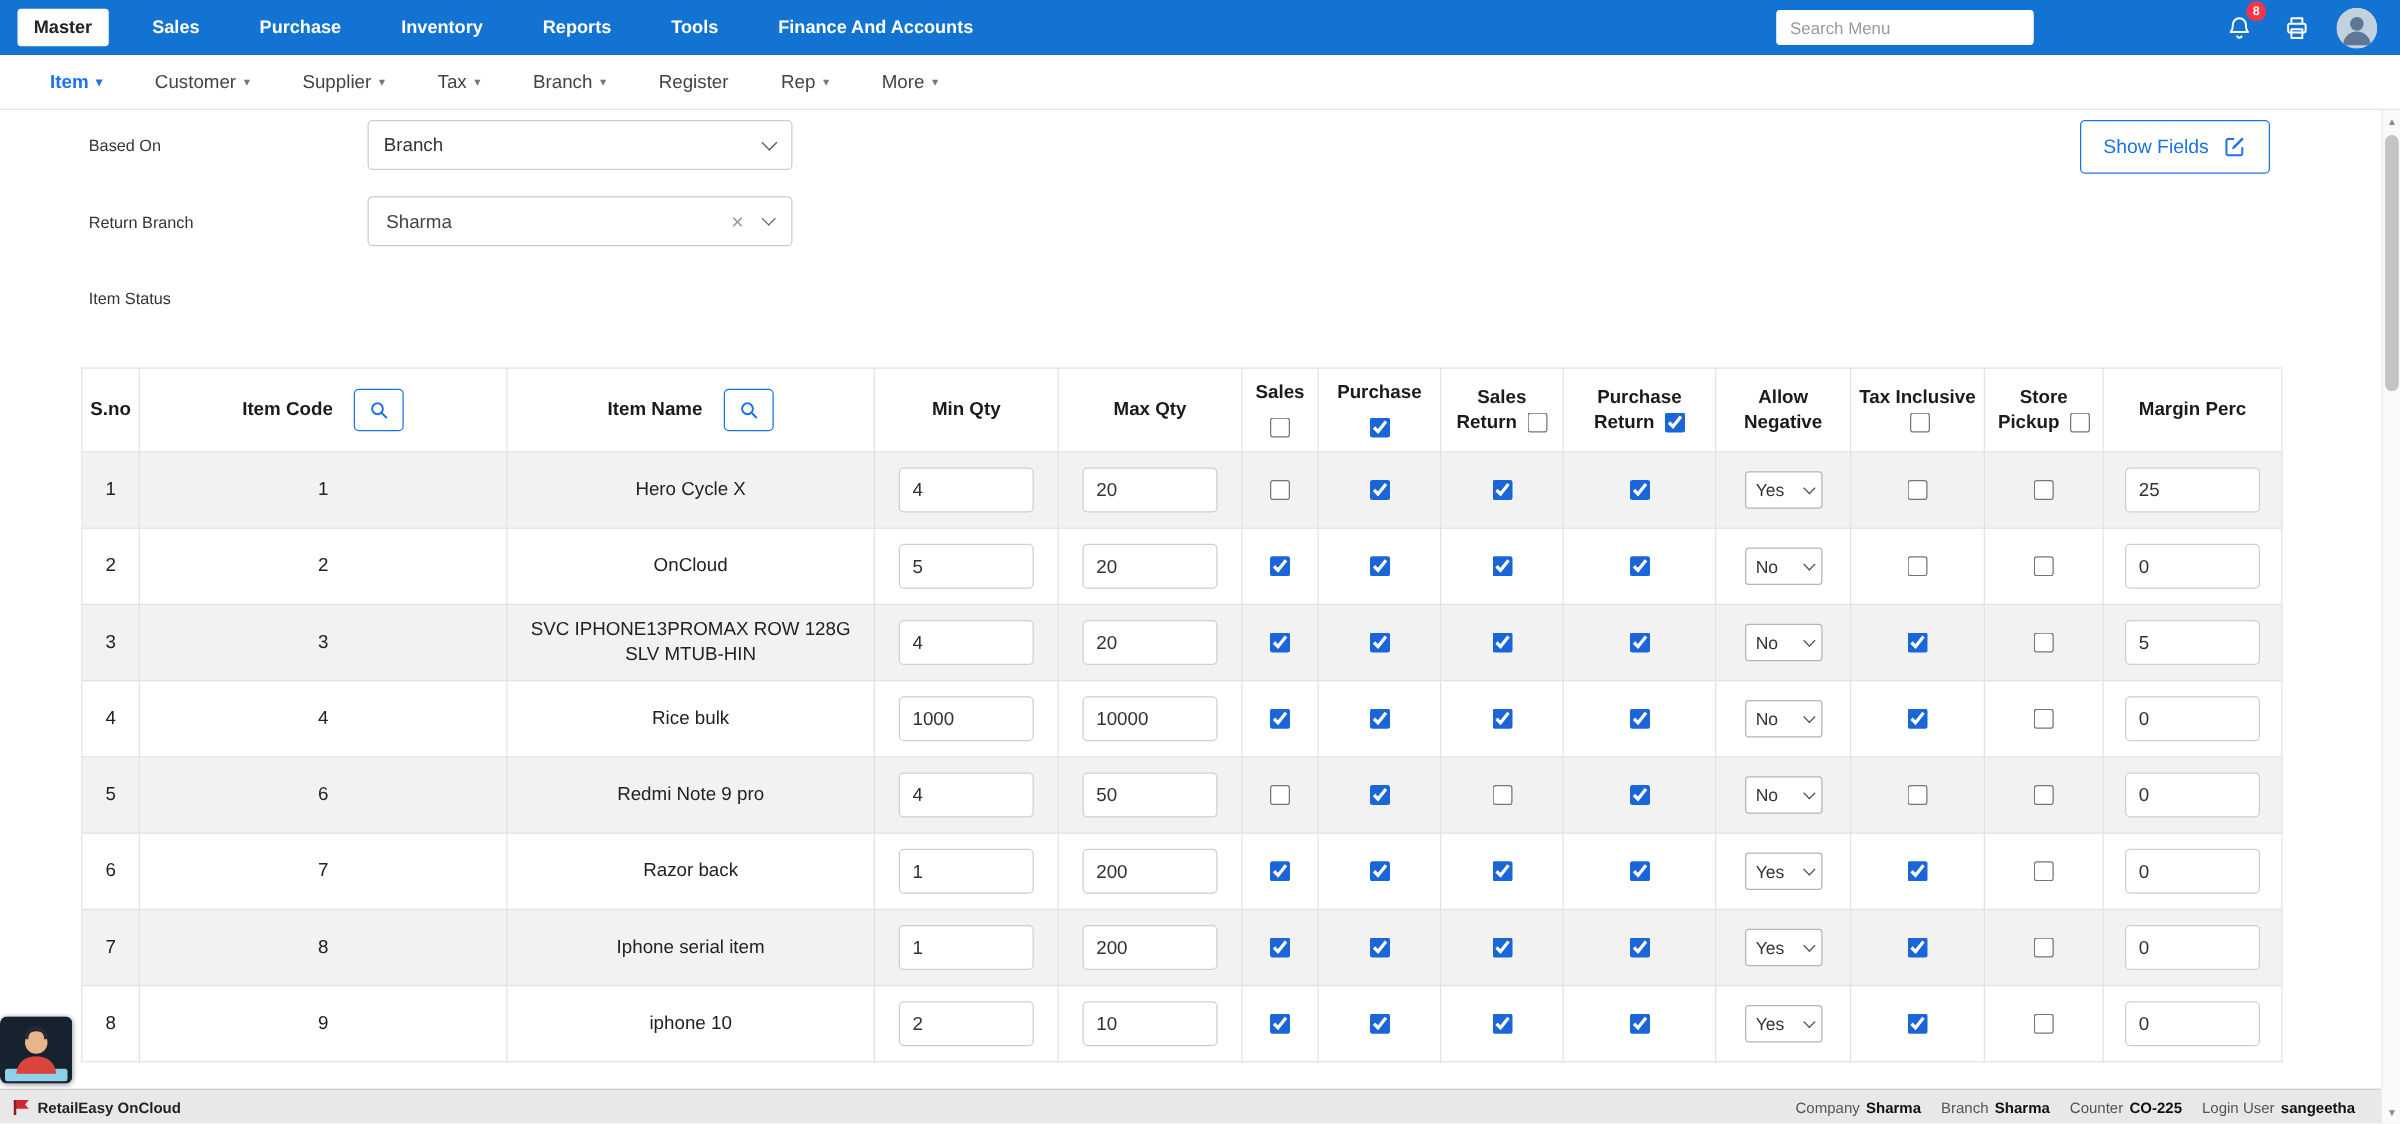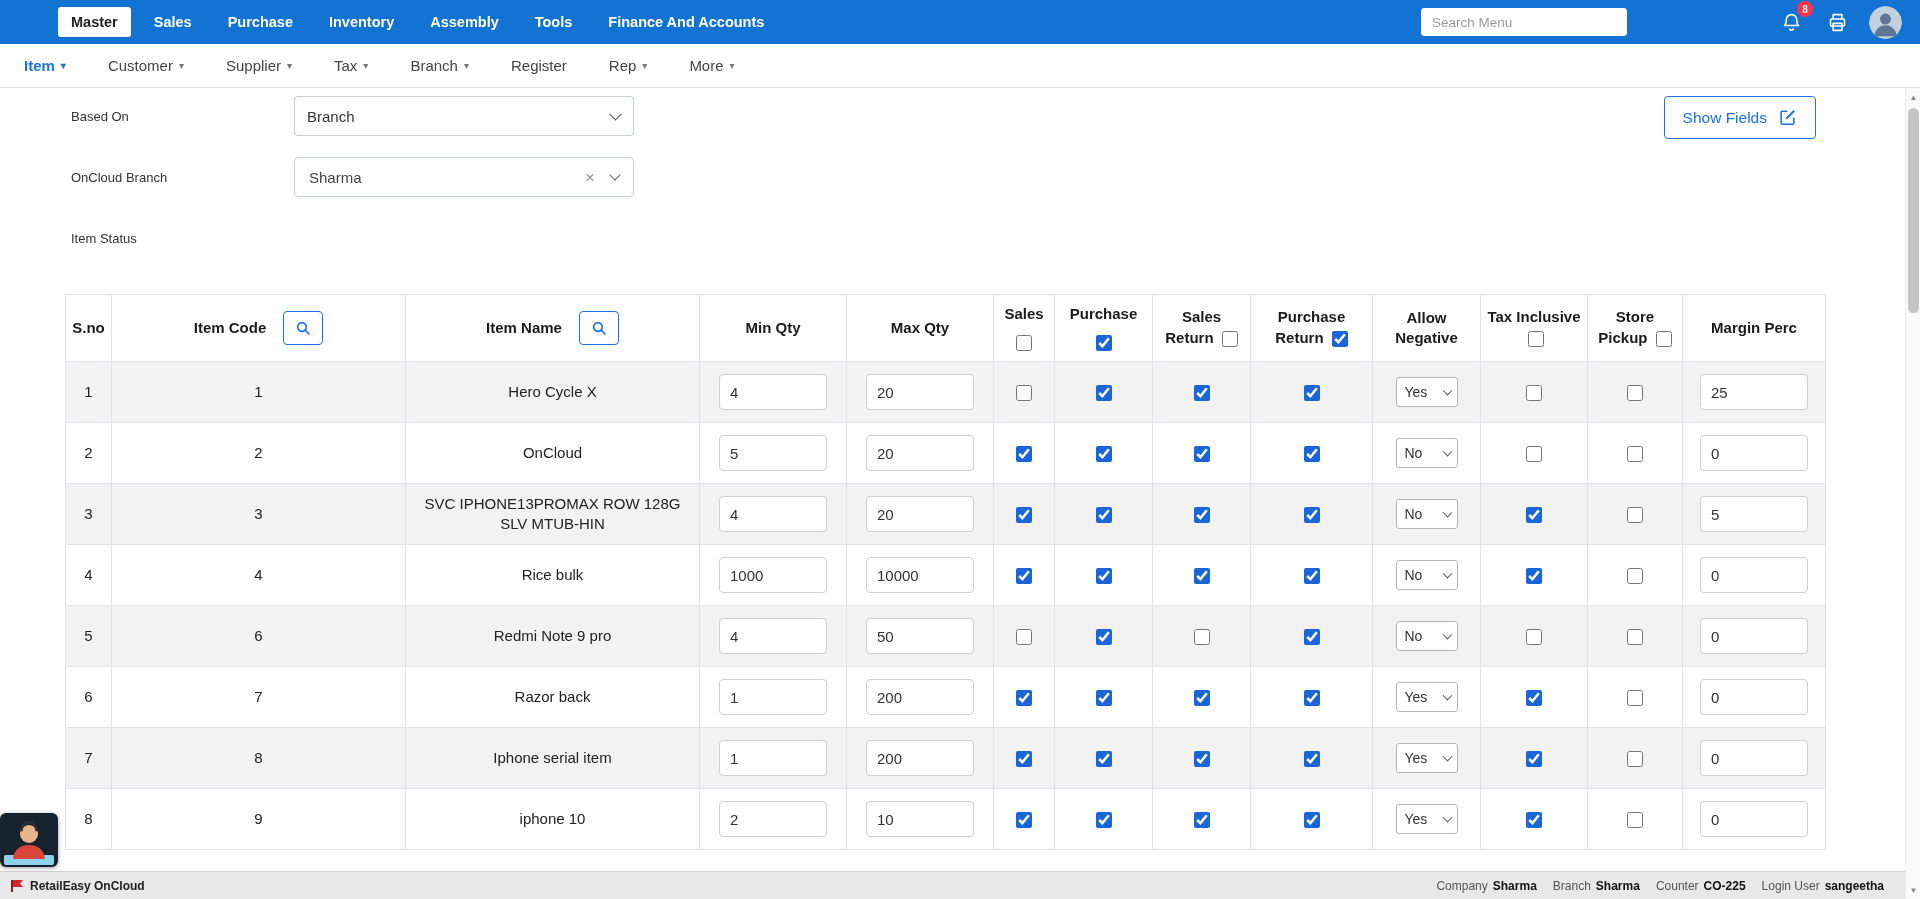--- a/index.html
+++ b/index.html
@@ -2,34 +2,34 @@
 <html><head>
 <meta charset="utf-8">
 <style>
   * { margin:0; padding:0; box-sizing:border-box; }
   html,body { width:1920px; height:899px; overflow:hidden; }
   body { font-family:"Liberation Sans", sans-serif; background:#fff; }
   .app { position:relative; width:1920px; height:899px; overflow:hidden; background:#fff; }
 
   
   .topnav { position:absolute; top:0; left:0; right:0; height:44px; background:#1273d2; display:flex; align-items:center; padding:0 14px; z-index:30; }
-  .tn-menu { display:flex; align-items:flex-start; gap:10px;margin-left:44px; }
+  .tn-menu { display:flex; align-items:flex-start; gap:22px; }
   .tn-item { color:#fff; font-size:14.5px; font-weight:700; padding:7px 13px; cursor:pointer; white-space:nowrap; }
   .tn-item.active { background:#fff; color:#222; border-radius:3px; }
   .tn-right { margin-left:auto; display:flex; align-items:center; }
   .search-menu { width:206px; height:28px; border:1px solid #fff; border-radius:3px; padding:0 10px; font-size:13.5px; color:#333; outline:none; margin-right:150px; }
   .search-menu::placeholder { color:#9a9a9a; }
   .iconbtn { position:relative; width:28px; height:28px; display:flex; align-items:center; justify-content:center; cursor:pointer; margin-right:18px; }
   .badge { position:absolute; top:-7px; right:-8px; min-width:16px; height:16px; background:#fb3449; color:#fff; font-size:10px; font-weight:700; border-radius:9px; display:flex; align-items:center; justify-content:center; padding:0 4px; }
   .avatar { width:33px; height:33px; border-radius:50%; overflow:hidden; cursor:pointer; margin-right:4px; }
 
   
   .subnav { position:absolute; top:44px; left:0; right:0; height:44px; background:#fff; border-bottom:1px solid #e3e3e3; display:flex; align-items:center; gap:42px; padding:0 24px; z-index:20; }
   .sn-item { font-size:15px; color:#444; cursor:pointer; display:flex; align-items:center; gap:6px; white-space:nowrap; }
-  .sn-item.active { color:#1a73e8; font-weight:700; }
+  .sn-item.active { color:#1a73e8; font-weight:700;margin-left:16px; }
   .sn-caret { font-size:10px; color:#777; }
   .sn-item.active .sn-caret { color:#1a73e8; }
 
   
   .content { position:absolute; top:88px; left:0; right:15px; bottom:28px; overflow:hidden; background:#fff; }
   .filters { padding:8px 0 0 71px; }
   .filter-row { display:flex; align-items:center; height:40px; margin-bottom:21px; }
   .filter-label { width:223px; font-size:13px; color:#333; }
 
   .selwrap { position:relative; display:inline-block; }
@@ -83,21 +83,21 @@
 <body>
 
 <div class="app">
 
   <header class="topnav">
     <nav class="tn-menu" id="tn-menu">
         <div class="tn-item active">Master</div>
         <div class="tn-item">Sales</div>
         <div class="tn-item">Purchase</div>
         <div class="tn-item">Inventory</div>
-        <div class="tn-item">Assembly</div>
+        <div class="tn-item">Reports</div>
         <div class="tn-item">Tools</div>
         <div class="tn-item">Finance And Accounts</div>
       </nav>
     <div class="tn-right">
       <input class="search-menu" type="text" placeholder="Search Menu" style="">
       <div class="iconbtn">
         <svg viewBox="0 0 24 24" width="21" height="21" fill="none" stroke="#fff" stroke-width="1.8" stroke-linecap="round" stroke-linejoin="round">
             <path d="M6 9a6 6 0 1 1 12 0c0 5 2 6.5 2 6.5H4S6 14 6 9z"></path>
             <path d="M10 19.5a2.2 2.2 0 0 0 4 0"></path>
           </svg>
@@ -158,21 +158,21 @@
     <div class="filters">
       <div class="filter-row">
         <div class="filter-label">Based On</div>
         <span class="selwrap">
           <select class="sel-basic">
             <option>Branch</option>
           </select>
         </span>
       </div>
       <div class="filter-row">
-        <div class="filter-label">OnCloud Branch</div>
+        <div class="filter-label">Return Branch</div>
         <div class="select2">
           <span>Sharma</span>
           <span class="clear">×</span>
           <span class="chev"></span>
         </div>
       </div>
       <div class="filter-row">
         <div class="filter-label">Item Status</div>
       </div>
     </div>

